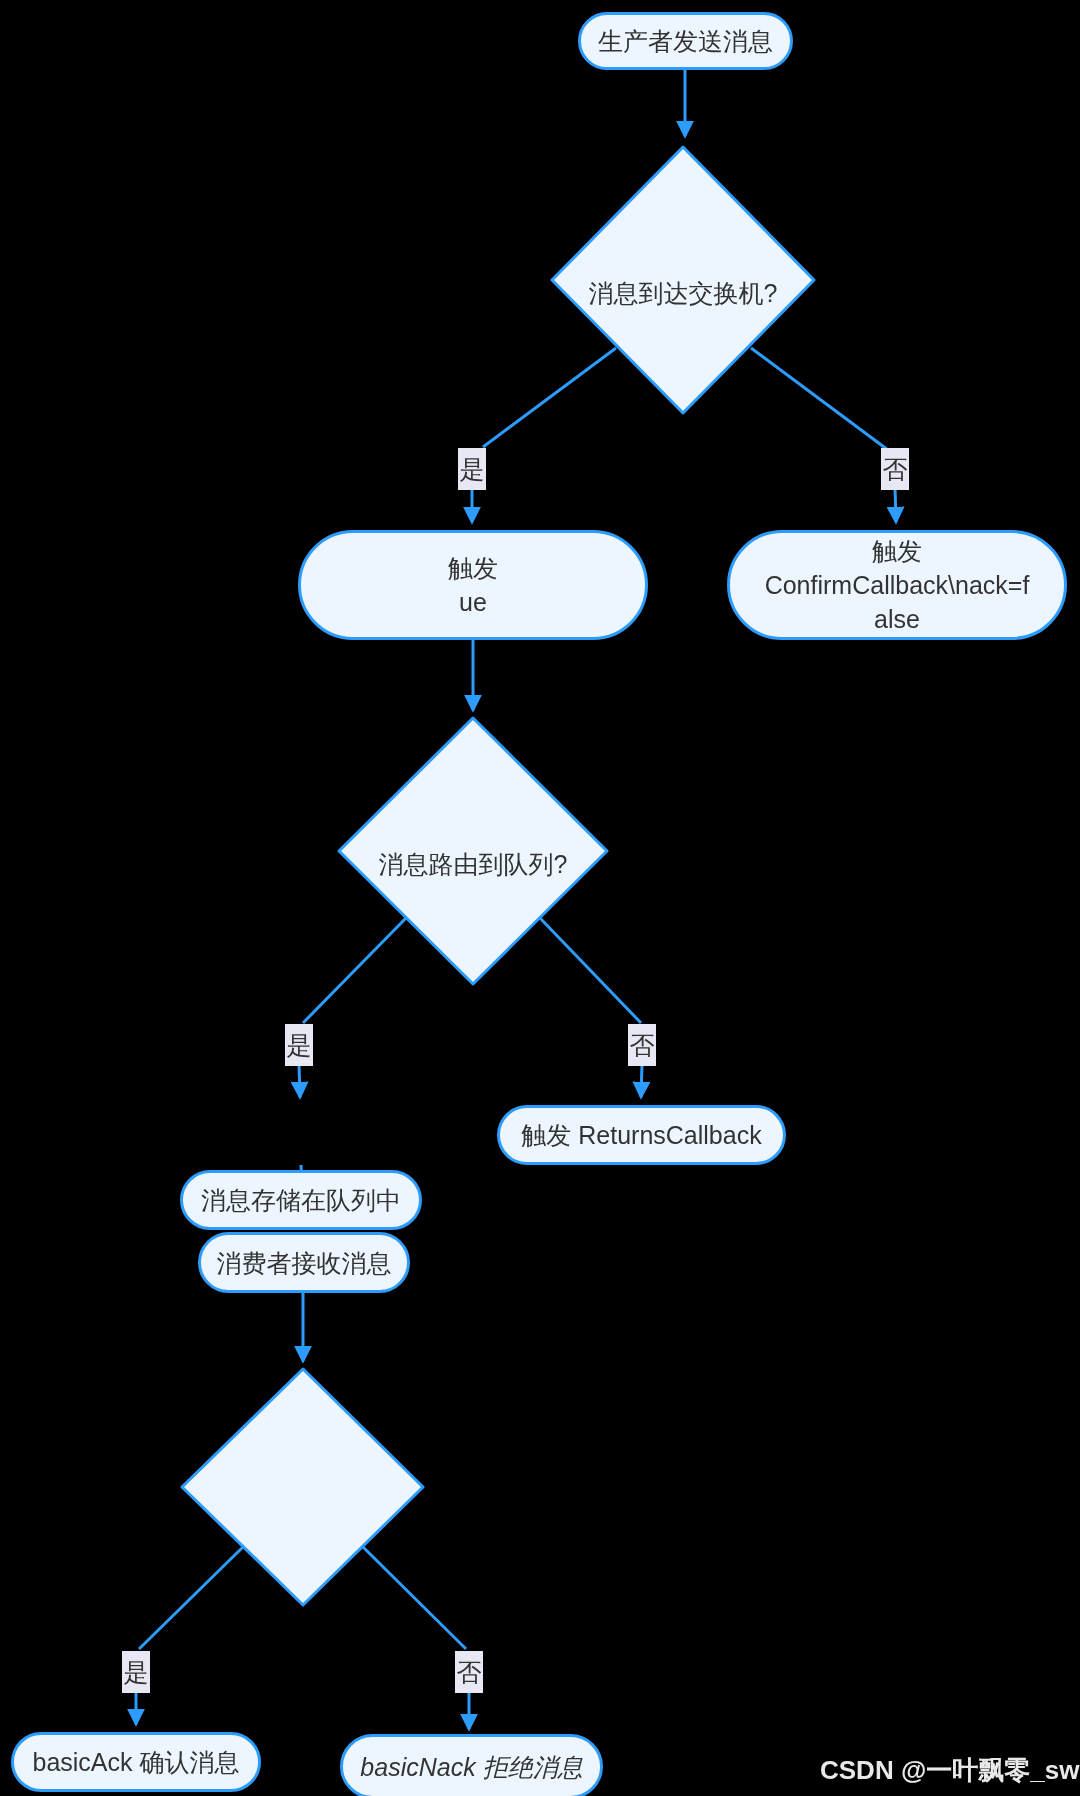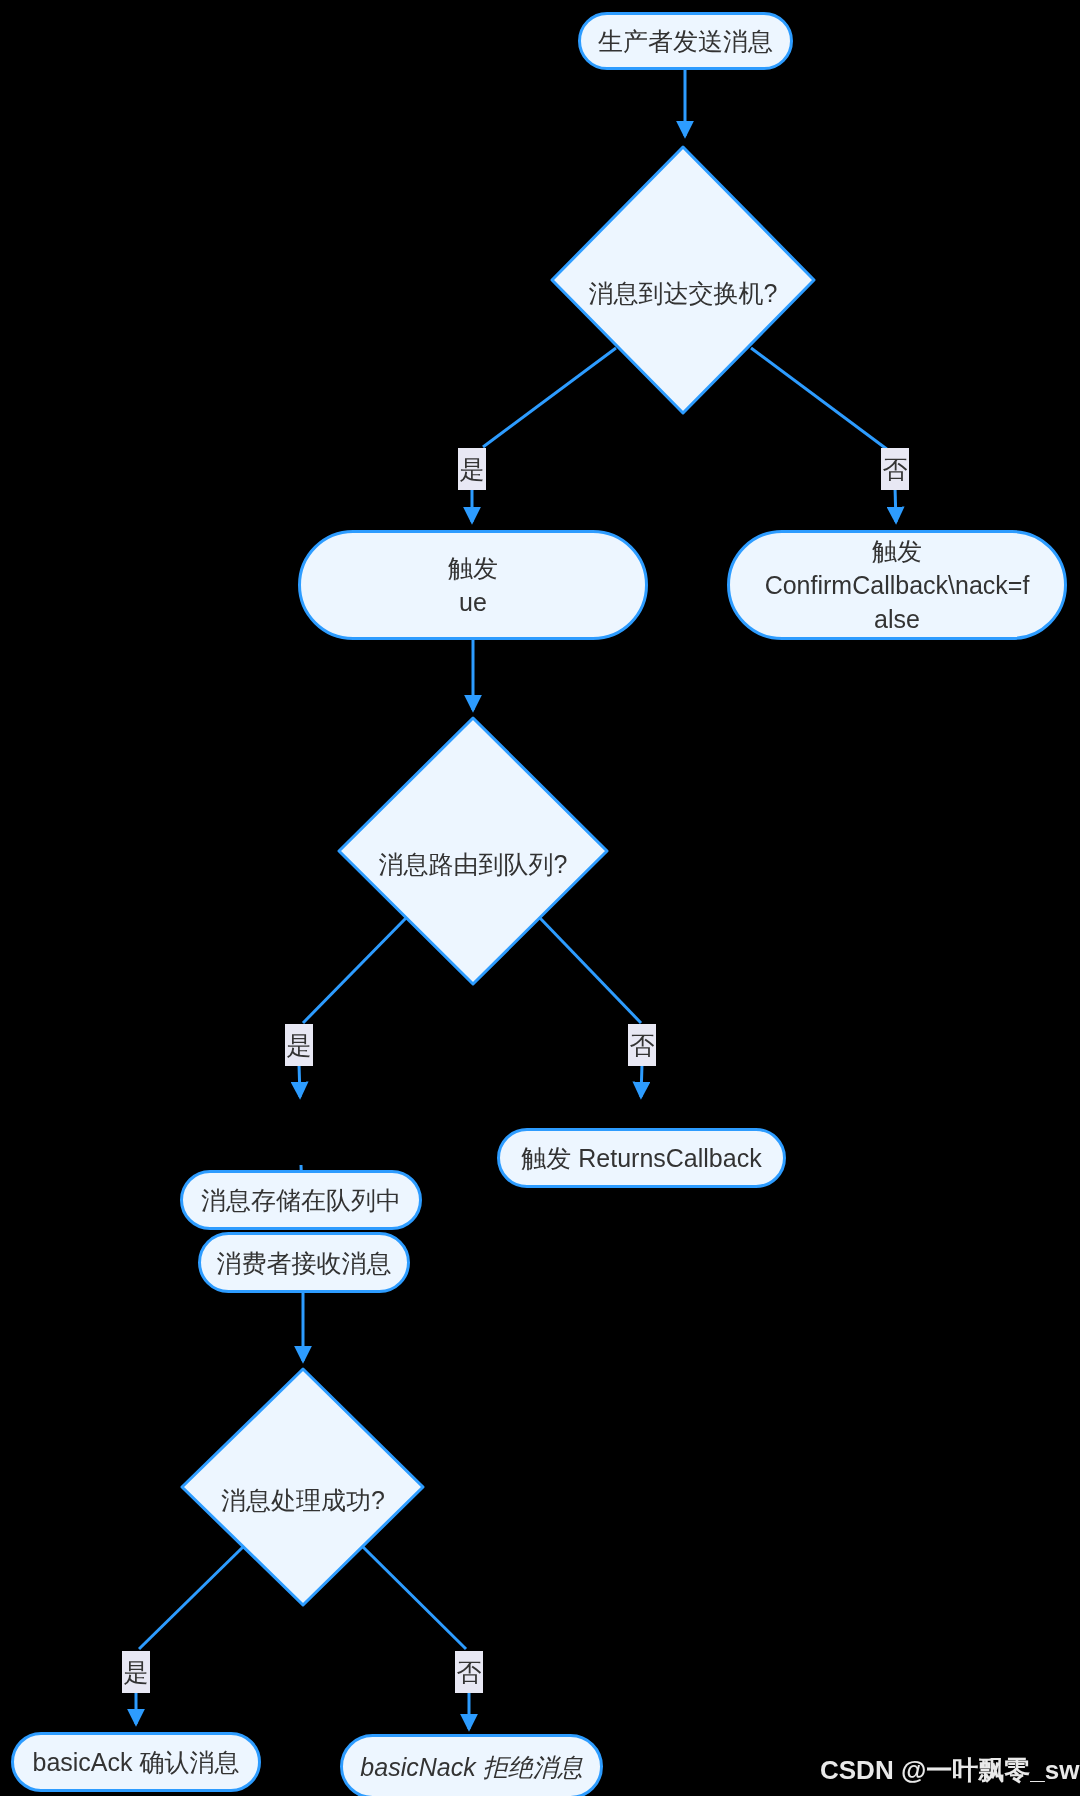--- a/index.html
+++ b/index.html
@@ -102,39 +102,38 @@
   <div class="node stadium" style="left:727px;top:530px;width:340px;height:110px;">
     <span>触发</span>
     <span>ConfirmCallback\nack=f</span>
     <span>alse</span>
   </div>
 
   <div class="node stadium" style="left:180px;top:1170px;width:242px;height:60px;">
     <span>消息存储在队列中</span>
   </div>
 
-  <div class="node stadium" style="left:497px;top:1128px;width:289px;height:60px;">
+  <div class="node stadium" style="left:497px;top:1105px;width:289px;height:60px;">
     <span>触发 ReturnsCallback</span>
   </div>
 
   <div class="node stadium" style="left:11px;top:1732px;width:250px;height:60px;">
     <span>basicAck 确认消息</span>
   </div>
 
   <div class="node stadium" style="left:198px;top:1232px;width:212px;height:61px;">
     <span>消费者接收消息</span>
   </div>
 
   <div class="node stadium" style="left:340px;top:1734px;width:263px;height:65px;font-style:italic;">
     <span>basicNack 拒绝消息</span>
   </div>
 
   <div class="diamond-label" style="left:553px;top:264px;width:260px;height:34px;">消息到达交换机?</div>
   <div class="diamond-label" style="left:343px;top:835px;width:260px;height:34px;">消息路由到队列?</div>
-  <div class="diamond-label" style="left:183px;top:1471px;width:240px;height:34px;">消息处理成功?</div>
 
   <div class="edge-label" style="left:458px;top:448px;">是</div>
   <div class="edge-label" style="left:881px;top:448px;">否</div>
   <div class="edge-label" style="left:285px;top:1024px;">是</div>
   <div class="edge-label" style="left:628px;top:1024px;">否</div>
   <div class="edge-label" style="left:122px;top:1651px;">是</div>
   <div class="edge-label" style="left:455px;top:1651px;">否</div>
 
   <div class="watermark">CSDN @一叶飘零_sweeeet</div>
 

